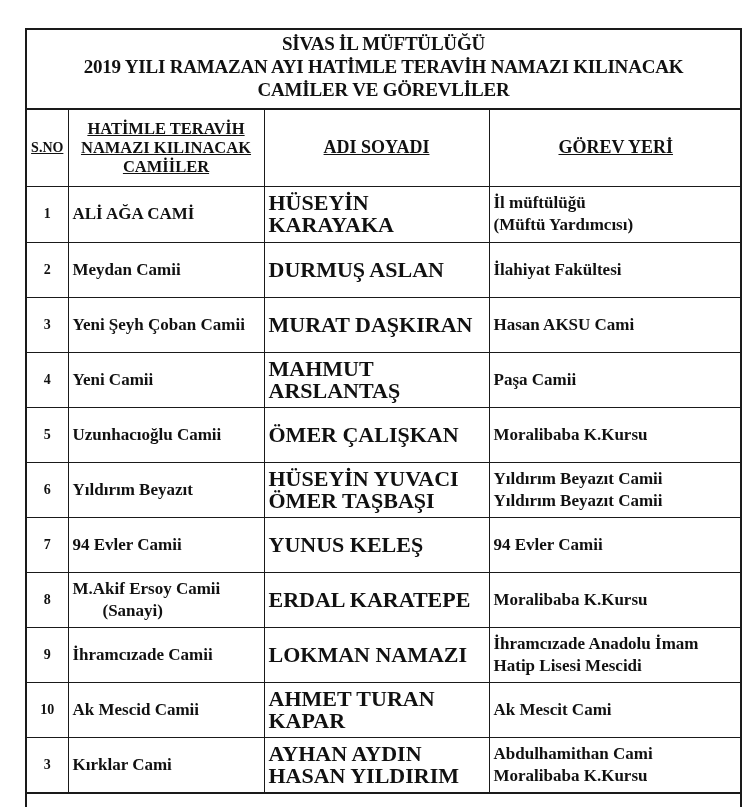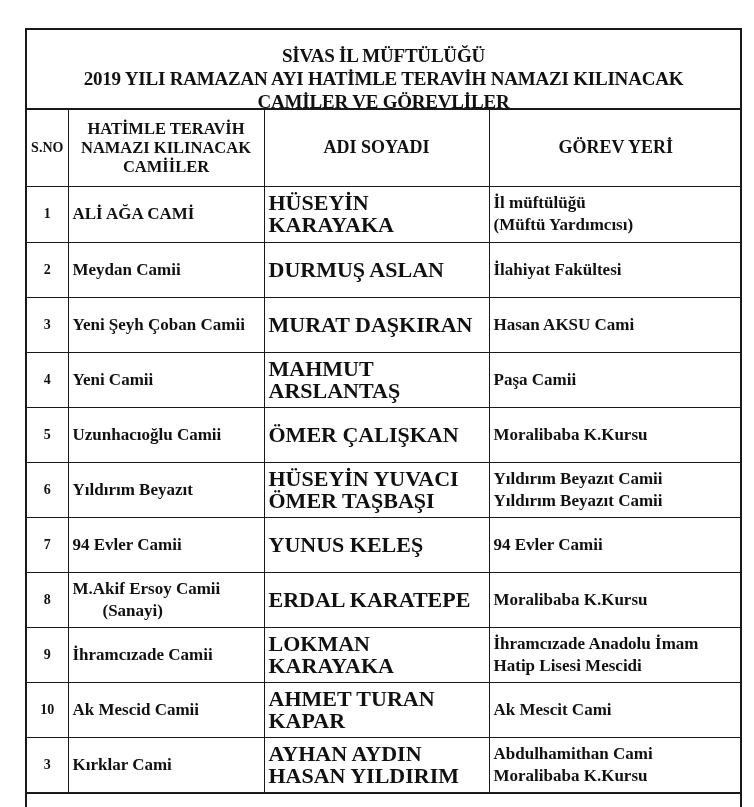--- a/index.html
+++ b/index.html
@@ -1,28 +1,28 @@
 <!DOCTYPE html>
 <html><head>
 <meta charset="utf-8">
 <style>
   html, body { margin: 0; padding: 0; background: #ffffff; }
   body { width: 754px; height: 807px; position: relative; overflow: hidden;
          font-family: "Liberation Serif", "DejaVu Serif", serif; color: #111; }
   .sheet { position: absolute; left: 25px; top: 28px; width: 717px; height: 800px;
            border: 2px solid #1a1a1a; border-bottom: none; box-sizing: border-box; }
   .title-block { height: 80px; border-bottom: 2px solid #1a1a1a; text-align: center;
-                 font-weight: bold; font-size: 19px; line-height: 23px; padding-top: 14px; box-sizing: border-box; }
+                 font-weight: bold; font-size: 19px; line-height: 23px; padding-top: 2px; box-sizing: border-box; }
   .title-block div { letter-spacing: -0.2px; }
   table { border-collapse: collapse; width: 715px; table-layout: fixed; }
   td, th { border: 1.5px solid #1a1a1a; font-weight: bold; padding: 0 4px; box-sizing: border-box; }
   tr > :first-child { border-left: none; }
   tr > :last-child { border-right: none; margin-left: 17px; }
   thead tr:first-child th { border-top: none; }
-  th { font-size: 16.5px; line-height: 19px; height: 76px; }
+  th { font-size: 16.5px; line-height: 19px; height: 76px; text-decoration: underline; }
   th.sno { font-size: 14px; padding: 0; }
   th.h-name, th.h-gorev { font-size: 18px; }
   td { font-size: 17px; line-height: 22px; vertical-align: middle; text-align: left; }
   td.sno { text-align: center; font-size: 14px; padding: 0; }
   td.name { font-size: 22px; }
   .r1 { height: 56px; }
   .rn { height: 55px; }
   .r8 td.mosque .sub { display: block; padding-left: 30px; }
   .line { display: block; }
   .bottom-row { height: 40px; border-top: 1.5px solid #1a1a1a; }
@@ -155,21 +155,21 @@
           <td class="duty">
             <span class="line">Moralibaba K.Kursu</span>
           </td>
         </tr>
         <tr class="rn r9">
           <td class="sno">9</td>
           <td class="mosque">
             <span class="line">İhramcızade Camii</span>
           </td>
           <td class="name">
-            <span class="line">LOKMAN KARAYAKA</span>
+            <span class="line">LOKMAN NAMAZI</span>
           </td>
           <td class="duty">
             <span class="line">İhramcızade Anadolu İmam</span>
             <span class="line">Hatip Lisesi Mescidi</span>
           </td>
         </tr>
         <tr class="rn r10">
           <td class="sno">10</td>
           <td class="mosque">
             <span class="line">Ak Mescid Camii</span>

